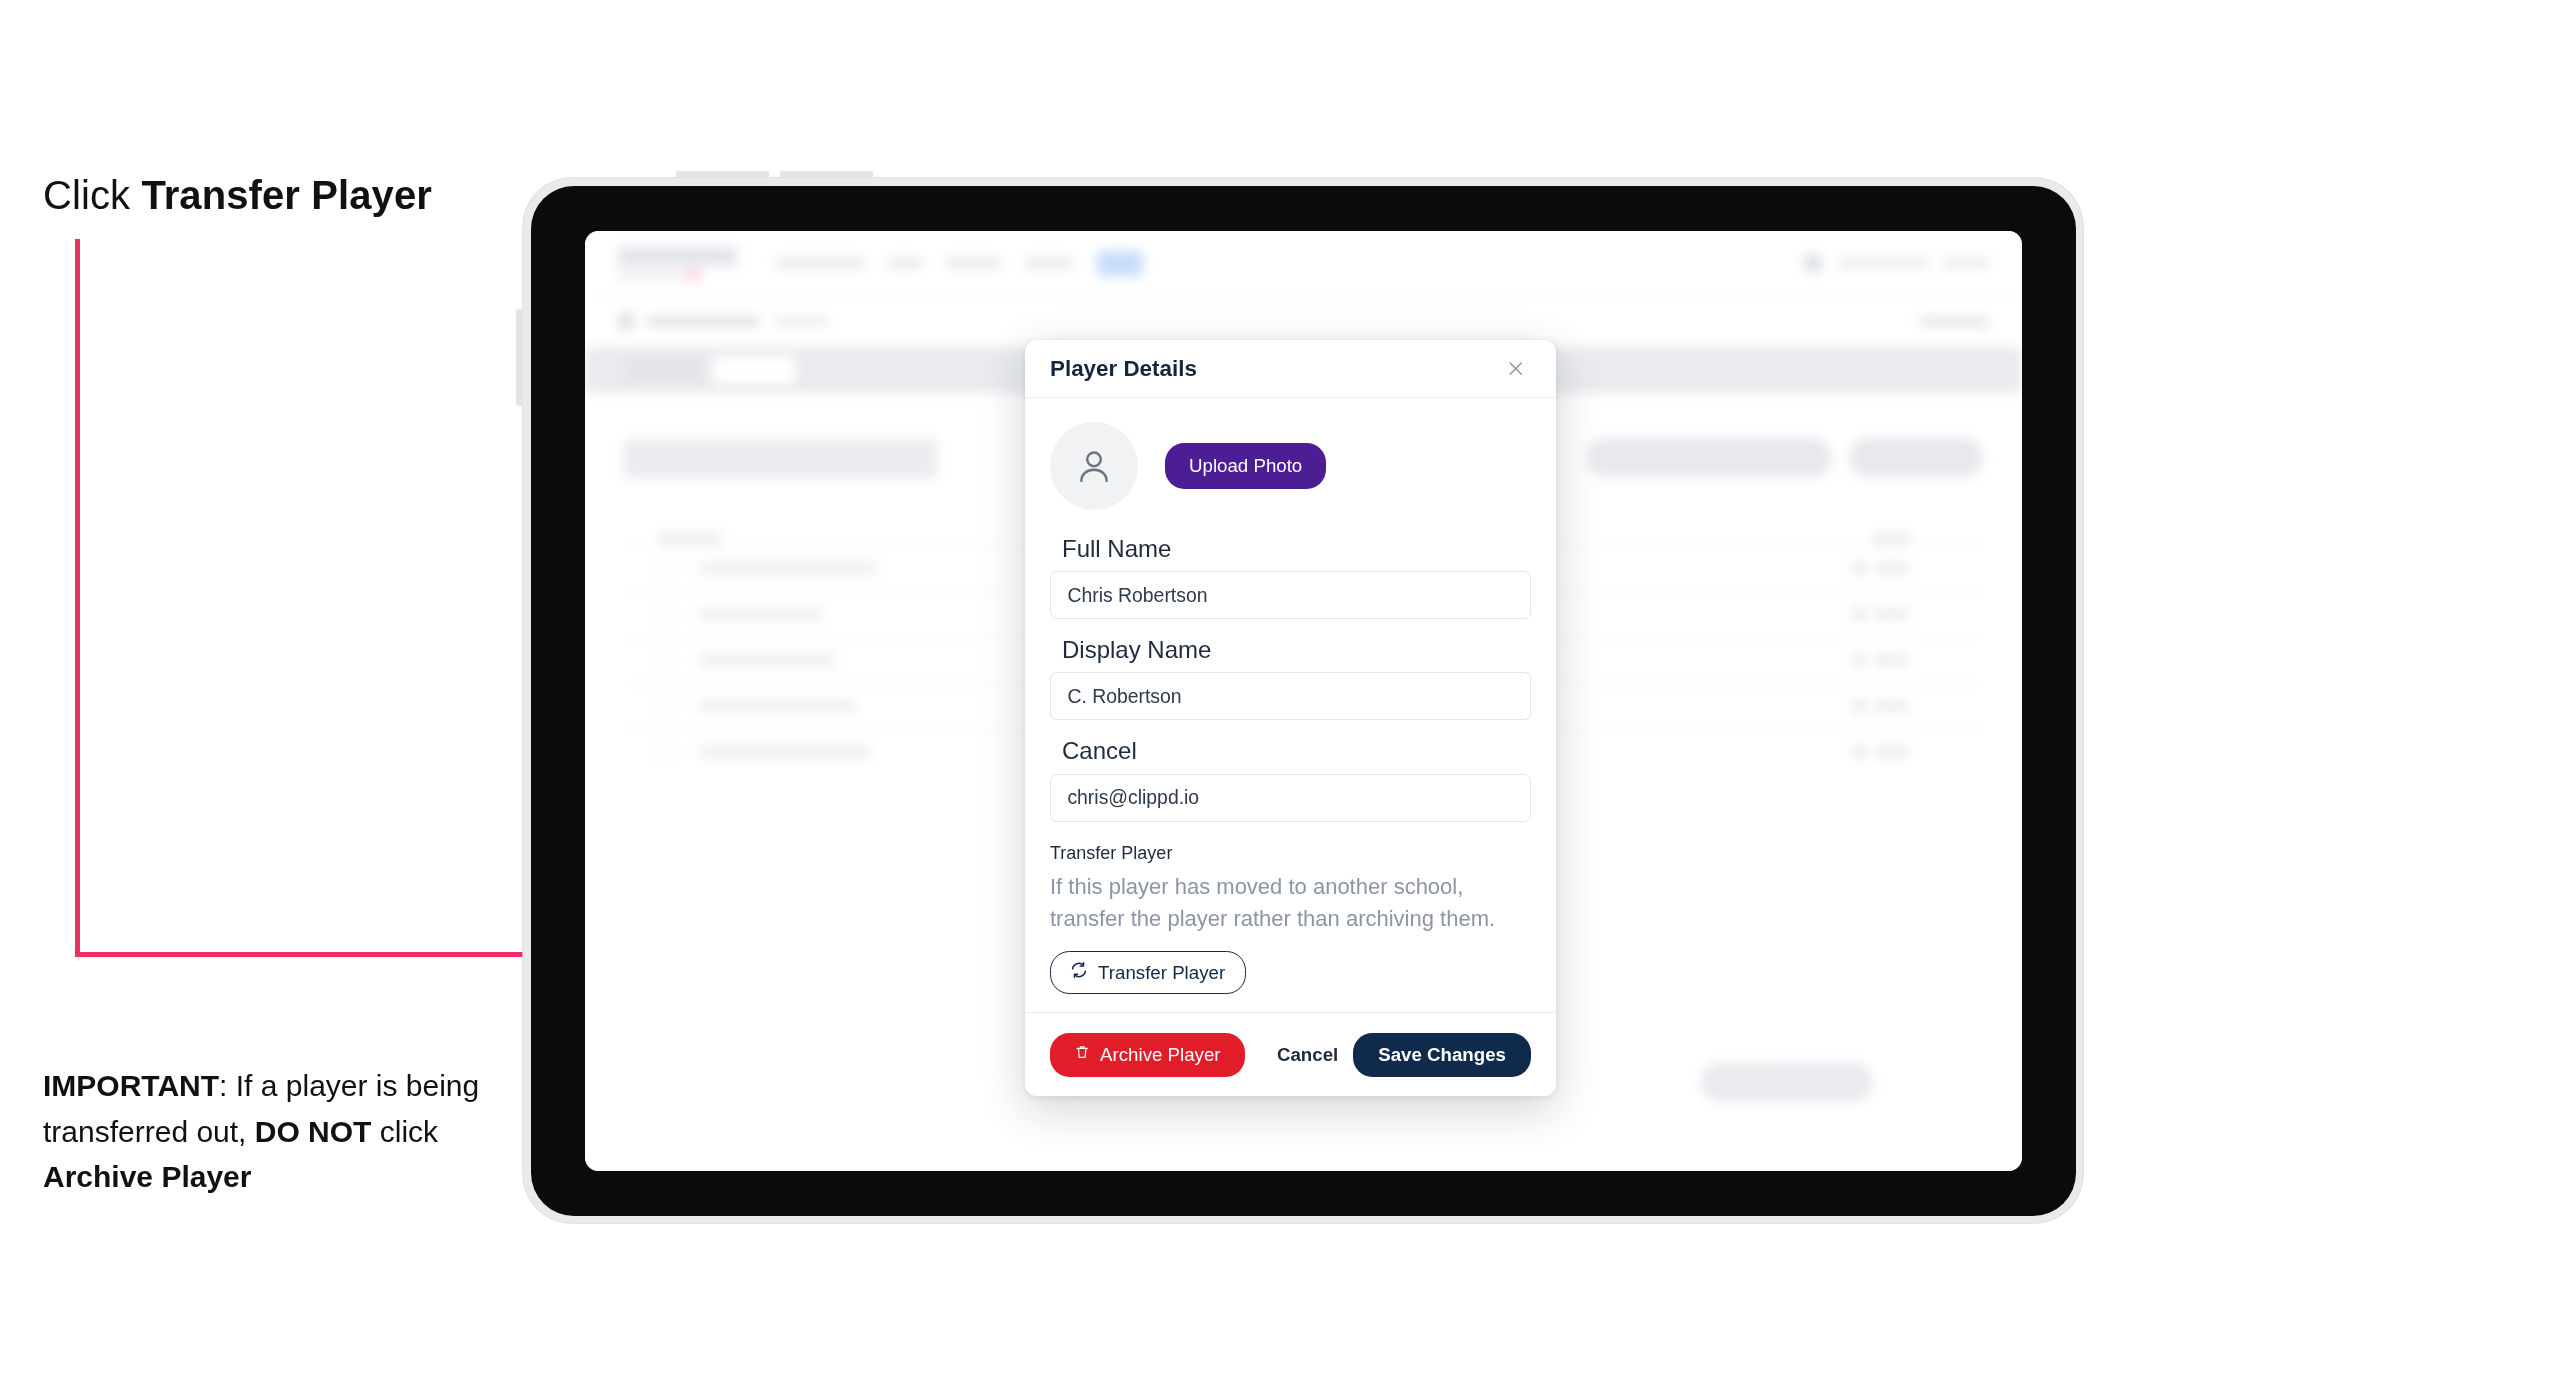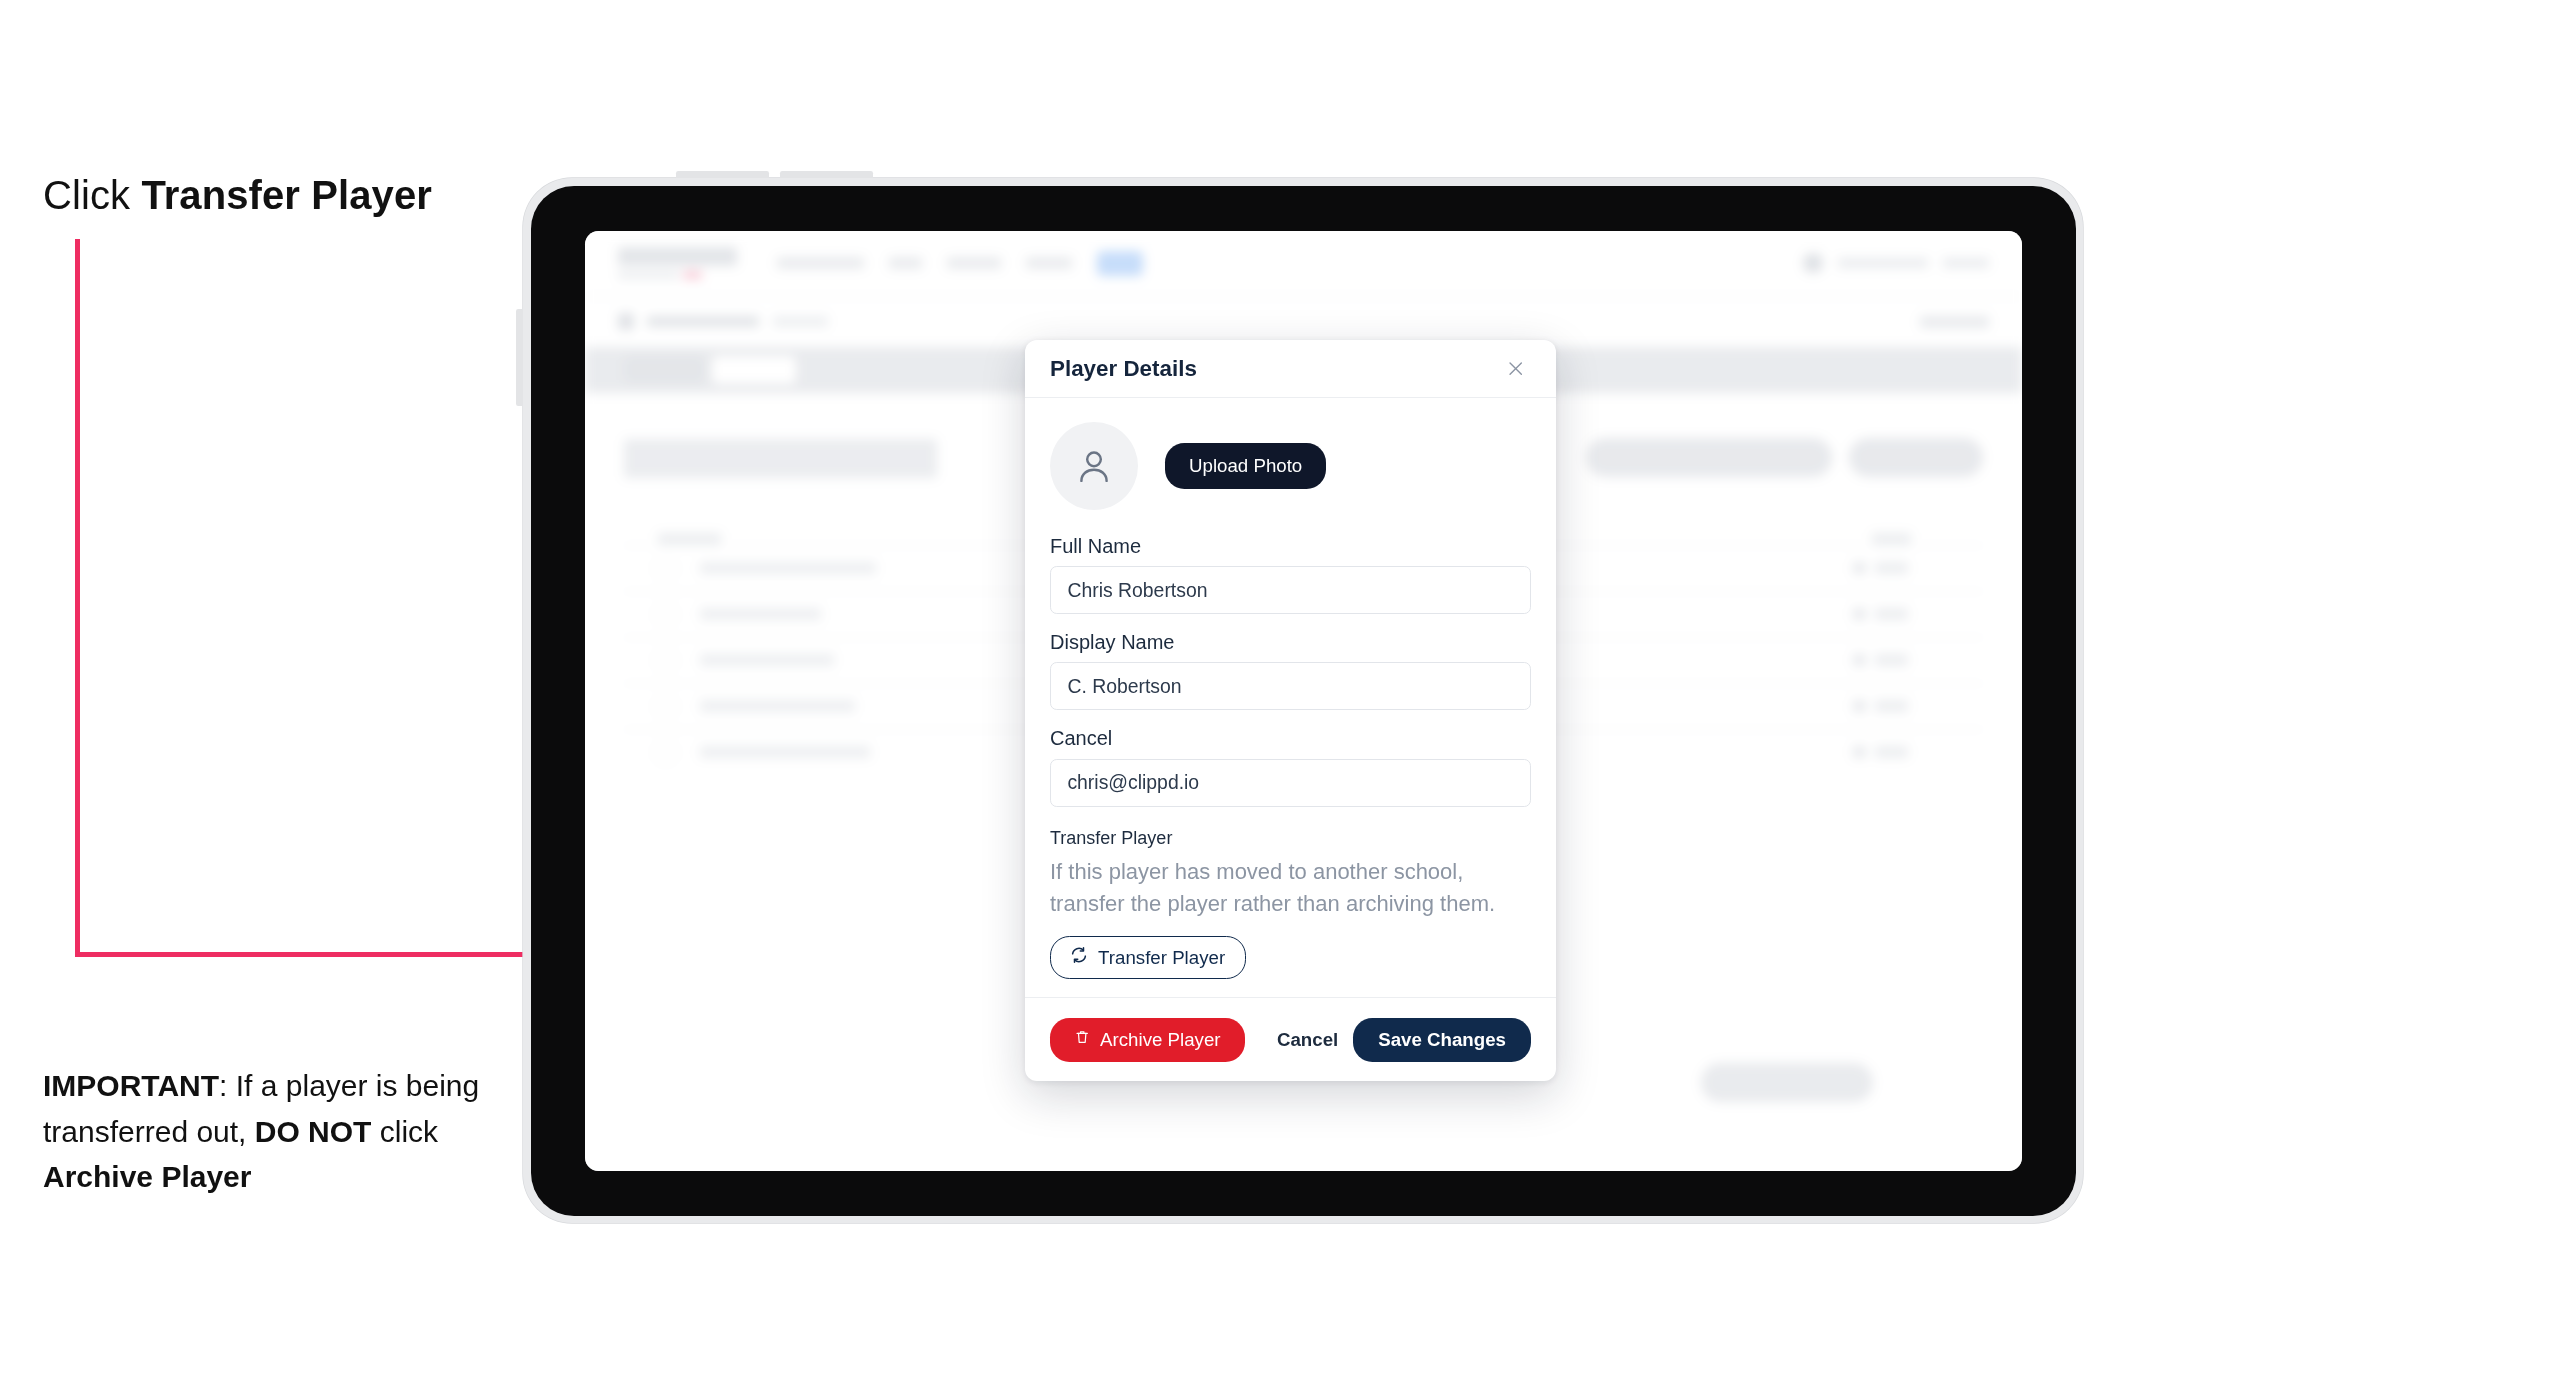--- a/index.html
+++ b/index.html
@@ -135,26 +135,26 @@
     cursor: pointer; color: #8b94a3;
   }
   .modal-body { padding: 24px 25px 4.5px; }
 
   .photo-row { display: flex; align-items: center; gap: 27px; margin-bottom: 25px; }
   .avatar-lg {
     width: 88px; height: 88px; border-radius: 50%; background: #f1f2f4;
     display: flex; align-items: center; justify-content: center; color: #6b7585;
   }
   .upload-btn {
-    background: #0f172a; color: #fff; border: none; cursor: pointer;
+    background: #4c1d95; color: #fff; border: none; cursor: pointer;
     font-family: inherit; font-size: 18.7px; padding: 12px 24px; border-radius: 19.4px;
   }
 
   .field { margin-bottom: 17px; }
-  .field-label { font-size: 20px; color: #1d2b3e; margin-bottom: 8.2px; display: block; }
+  .field-label { font-size: 24px; color: #1d2b3e; margin-bottom: 8.2px; display: block; margin-left: 12px; }
   .field-input {
     width: 100%; height: 48px; border: 0.7px solid #e2e5ea; border-radius: 6.7px;
     background: #fff; font-family: inherit; font-size: 19.4px; color: #2d3a4c;
     padding: 0 16.4px; outline: none;
   }
   .select-wrap { position: relative; }
   .select-wrap .chev {
     position: absolute; right: 16.4px; top: 50%; transform: translateY(-50%);
     pointer-events: none; color: #9aa3b1;
   }

